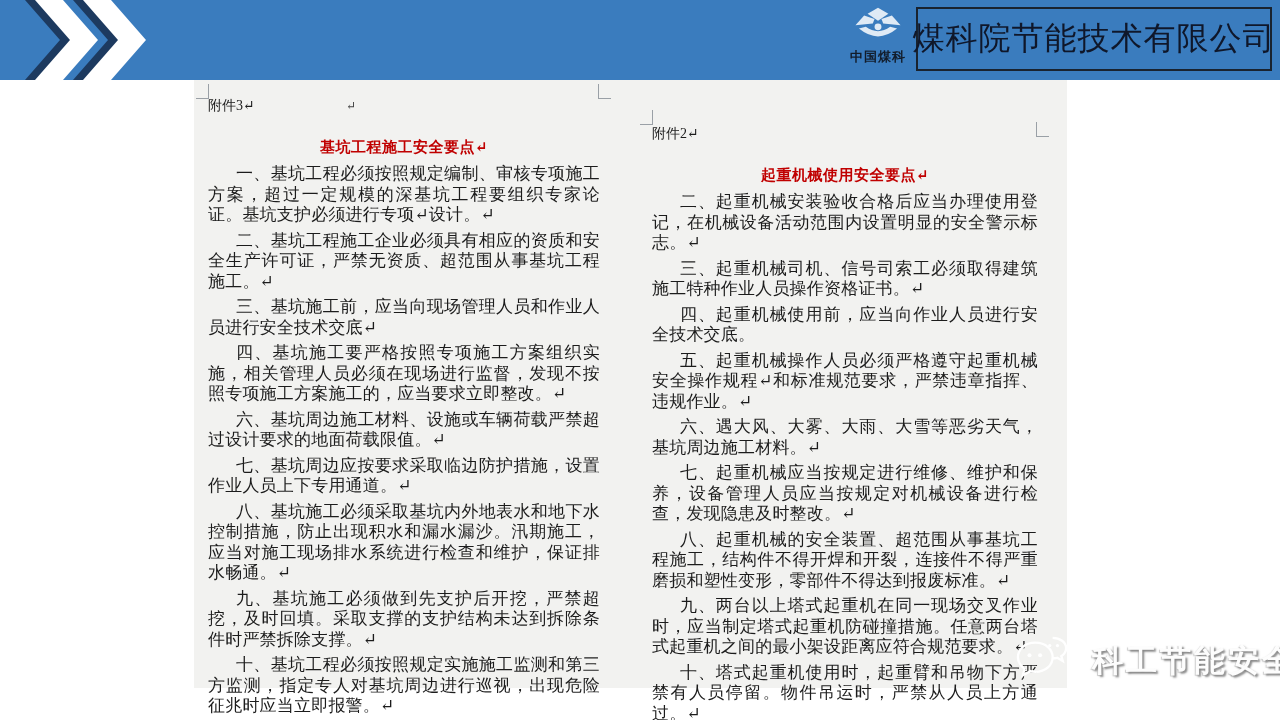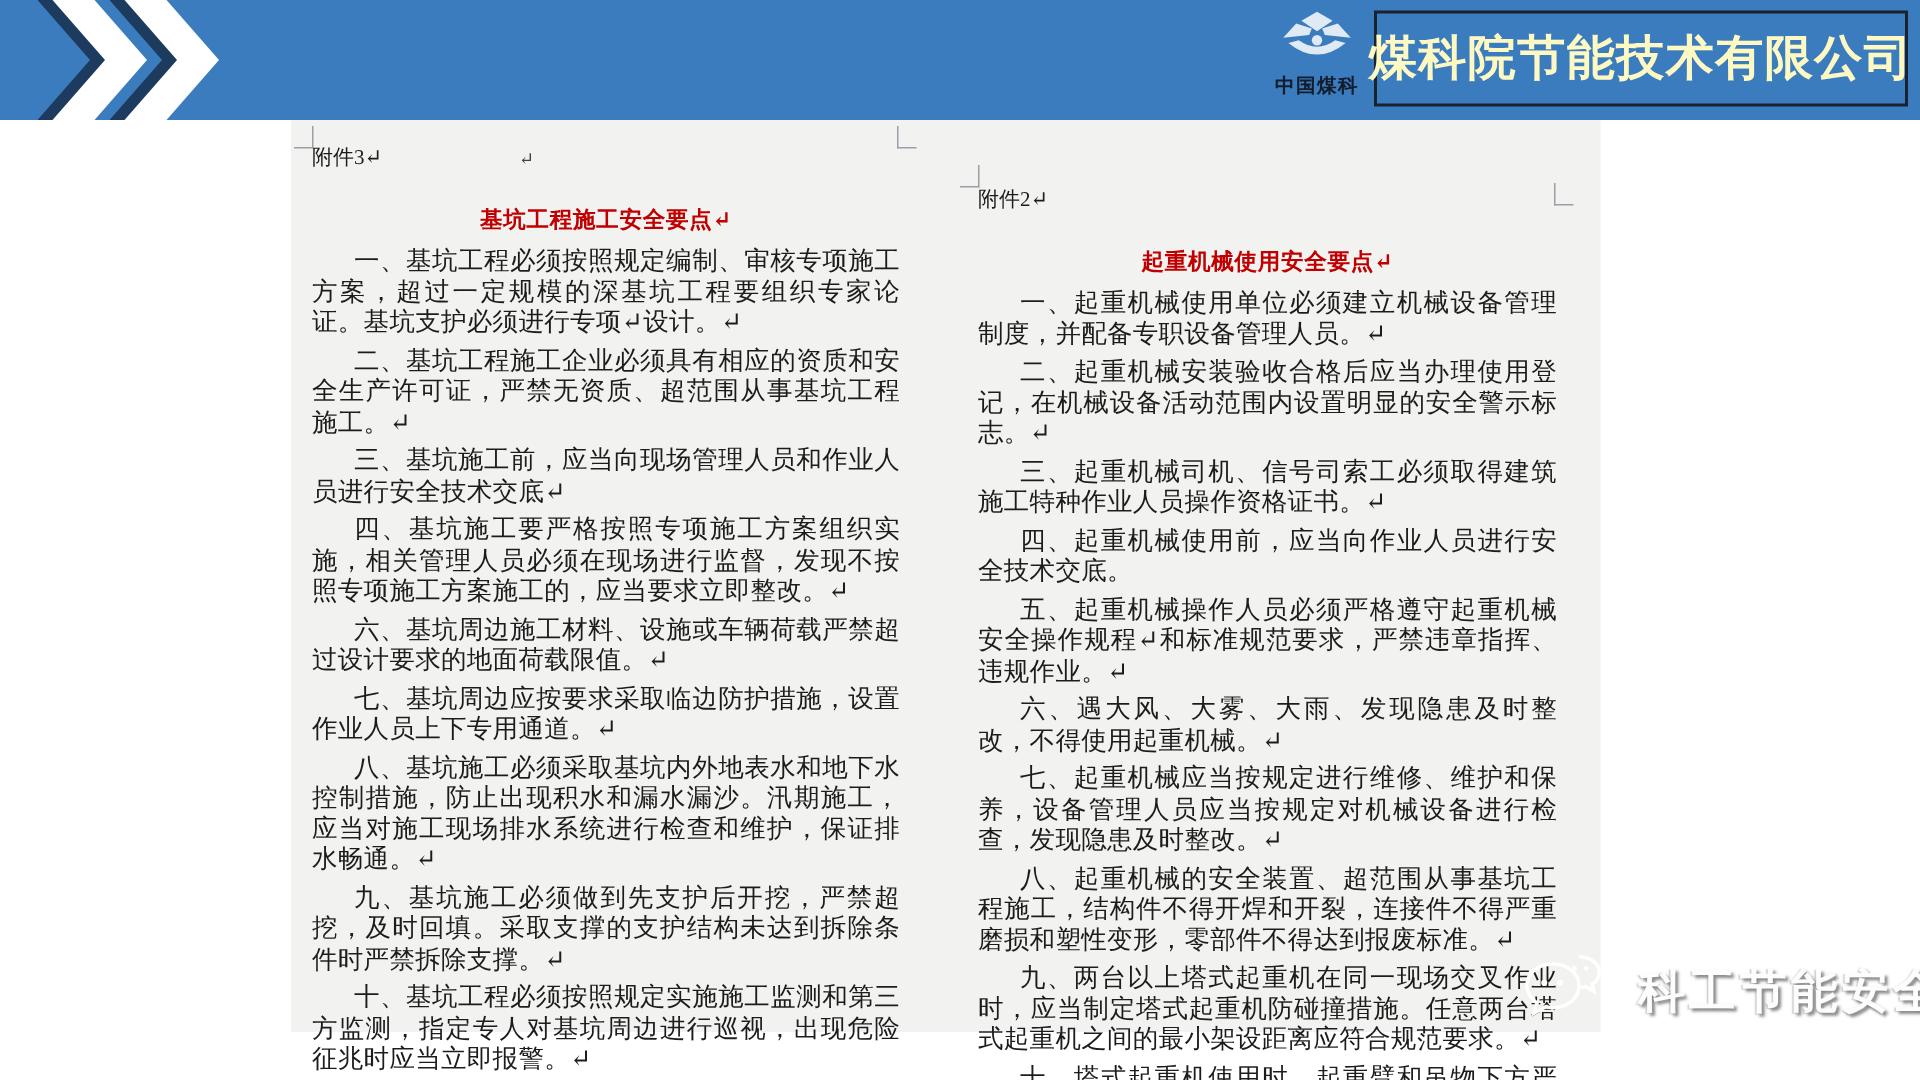--- a/index.html
+++ b/index.html
@@ -34,21 +34,21 @@
     color:#121c2a; margin-top:2px; white-space:nowrap;
   }
 
   .company-box {
     position:absolute; left:916px; top:7px; width:356px; height:64px;
     border:2px solid #19232f;
     display:flex; align-items:center; justify-content:center;
   }
   .company-name {
     font-family:"Liberation Sans","DejaVu Sans",sans-serif;
-    font-size:32px; color:#fef9c3; letter-spacing:1px; white-space:nowrap;font-weight:bold;
+    font-size:32px; color:#0f172a; letter-spacing:1px; white-space:nowrap;
   }
 
   
   .doc-canvas {
     position:absolute; left:194px; top:80px; width:873px; height:608px;
     background:#f2f2f0;
   }
 
   
   .mark { position:absolute; width:13px; height:15px; }
@@ -135,26 +135,25 @@
   <p class="para">八、基坑施工必须采取基坑内外地表水和地下水控制措施，防止出现积水和漏水漏沙。汛期施工，应当对施工现场排水系统进行检查和维护，保证排水畅通。↵</p>
   <p class="para">九、基坑施工必须做到先支护后开挖，严禁超挖，及时回填。采取支撑的支护结构未达到拆除条件时严禁拆除支撑。↵</p>
   <p class="para">十、基坑工程必须按照规定实施施工监测和第三方监测，指定专人对基坑周边进行巡视，出现危险征兆时应当立即报警。↵</p>
 </div>
 
 <div class="page-block page-right">
   <div class="attach-row">
     <span>附件2↵</span>
   </div>
   <div class="doc-title">起重机械使用安全要点↵</div>
-  <p class="para">一、起重机械使用单位必须建立机械设备管理制度，并配备专职设备管理人员。↵</p>
   <p class="para">二、起重机械安装验收合格后应当办理使用登记，在机械设备活动范围内设置明显的安全警示标志。↵</p>
   <p class="para">三、起重机械司机、信号司索工必须取得建筑施工特种作业人员操作资格证书。↵</p>
   <p class="para">四、起重机械使用前，应当向作业人员进行安全技术交底。</p>
   <p class="para">五、起重机械操作人员必须严格遵守起重机械安全操作规程↵和标准规范要求，严禁违章指挥、违规作业。↵</p>
-  <p class="para">六、遇大风、大雾、大雨、发现隐患及时整改，不得使用起重机械。↵</p>
+  <p class="para">六、遇大风、大雾、大雨、大雪等恶劣天气，基坑周边施工材料。↵</p>
   <p class="para">七、起重机械应当按规定进行维修、维护和保养，设备管理人员应当按规定对机械设备进行检查，发现隐患及时整改。↵</p>
   <p class="para">八、起重机械的安全装置、超范围从事基坑工程施工，结构件不得开焊和开裂，连接件不得严重磨损和塑性变形，零部件不得达到报废标准。↵</p>
   <p class="para">九、两台以上塔式起重机在同一现场交叉作业时，应当制定塔式起重机防碰撞措施。任意两台塔式起重机之间的最小架设距离应符合规范要求。↵</p>
   <p class="para">十、塔式起重机使用时，起重臂和吊物下方严禁有人员停留。物件吊运时，严禁从人员上方通过。↵</p>
   <p class="para para-empty">↵</p>
 </div>
 
 <div class="watermark">
   <svg class="wm-icon" viewBox="0 0 60 56">
     <g fill="none" stroke="#ffffff" stroke-width="2.4">

